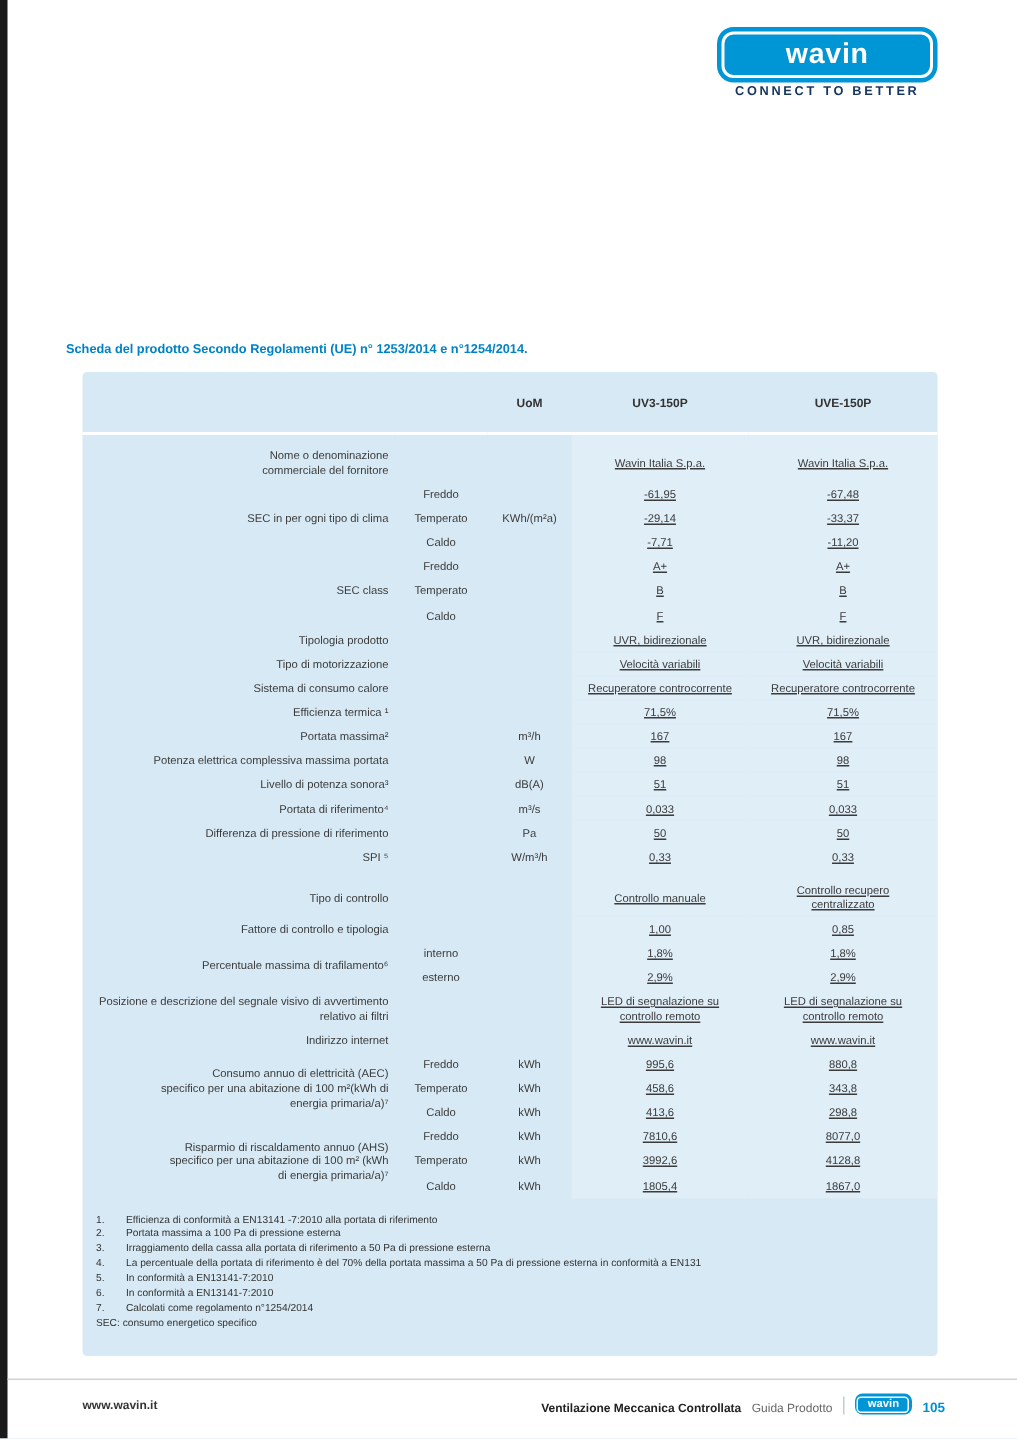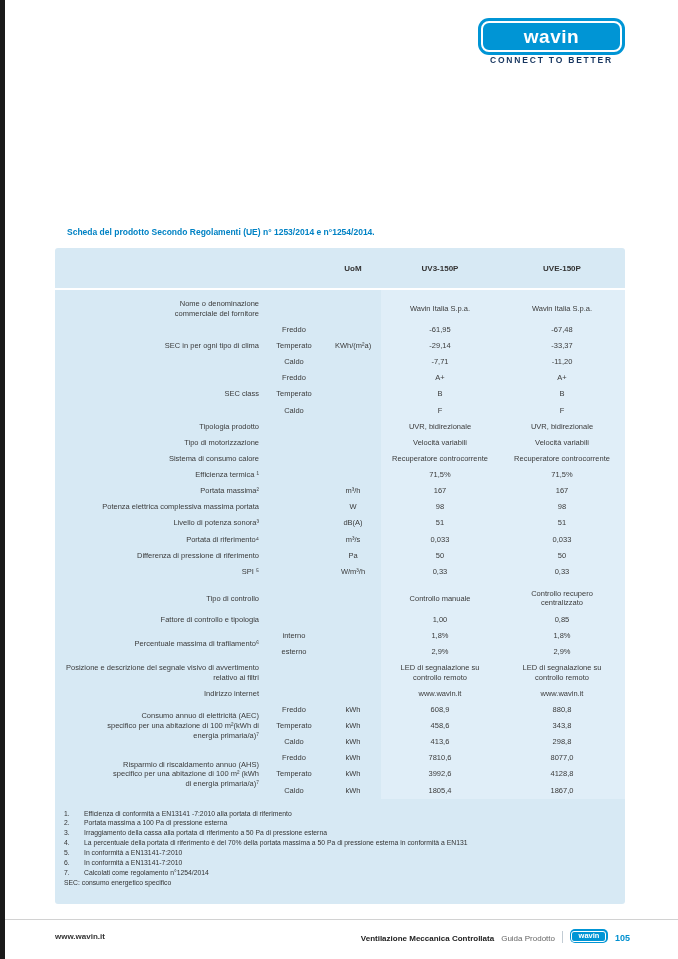--- a/index.html
+++ b/index.html
@@ -12,33 +12,33 @@
   .edge { position: absolute; left: 0; top: 0; width: 5px; height: 959px; background: #1a1a1a; }
 
   
   .brand { position: absolute; top: 18px; right: 53px; width: 147px; text-align: center; }
   .logo-pill { height: 37px; background: var(--wavin-blue, #0095d5); border-radius: 11px; padding: 3px; box-sizing: border-box; }
   .logo-inner { height: 31px; border: 2px solid #fff; border-radius: 8px; display: flex; align-items: center; justify-content: center; box-sizing: border-box; }
   .logo-text { color: #fff; font-size: 19px; font-weight: bold; letter-spacing: 0.5px; }
   .tagline { font-size: 8.5px; font-weight: bold; letter-spacing: 1.8px; color: var(--tagline-navy, #16355f); white-space: nowrap; }
 
   
-  .doc-title { position: absolute; top: 227px; left: 67px; margin: 0; font-size: 8.5px; font-weight: bold; color: var(--title-blue, #0082c4); }
+  .doc-title { position: absolute; top: 227px; left: 44px; margin: 0; font-size: 8.5px; font-weight: bold; color: var(--title-blue, #0082c4); }
 
   
   .sheet { position: absolute; top: 248px; left: 55px; width: 570px; height: 656px; background: var(--table-bg, #d7e9f4); border-radius: 3px; overflow: hidden; }
   table.spec { width: 570px; border-collapse: collapse; table-layout: fixed; }
   col.w-label { width: 208px; } col.w-sub { width: 62px; } col.w-uom { width: 56px; } col.w-v1 { width: 118px; } col.w-v2 { width: 126px; }
   thead th { height: 40px; font-size: 8px; font-weight: bold; color: #333; border-bottom: 2px solid #fff; vertical-align: middle; padding: 0; }
   th.c-uom, th.c-val { text-align: center; }
   td { font-size: 7.5px; line-height: 1.3; padding: 3.2px 4px; vertical-align: middle; color: #3b3b3b; }
   td.c-label { text-align: right; padding-left: 9px; white-space: pre-line; }
   td.c-sub { text-align: center; margin-top: 48px; }
   td.c-uom { text-align: center; }
-  td.c-val { text-align: center; background: var(--value-col-bg, #e0eef8); white-space: pre-line; }
+  td.c-val { text-align: center; background: var(--value-col-bg, #e0eef8); white-space: pre-line; text-decoration: underline; }
   tbody tr:first-child td { padding-top: 9px; }
   tr.row-gap td { padding-top: 9px; }
 
   
   .footnotes { padding: 10px 10px 0 9px; }
   .fn-row { display: flex; font-size: 6.8px; line-height: 1.45; color: #333; }
   .fn-num { width: 20px; flex: none; }
   .fn-text { flex: 1; }
   .sec-note { font-size: 6.8px; line-height: 1.45; color: #333; margin-top: 1px; }
 
@@ -251,21 +251,21 @@
           <td class="c-uom"></td>
           <td class="c-val">www.wavin.it</td>
           <td class="c-val">www.wavin.it</td>
         </tr>
         <tr>
           <td class="c-label" rowspan="3">Consumo annuo di elettricità (AEC)
 specifico per una abitazione di 100 m²(kWh di
 energia primaria/a)⁷</td>
           <td class="c-sub">Freddo</td>
           <td class="c-uom">kWh</td>
-          <td class="c-val">608,9</td>
+          <td class="c-val">995,6</td>
           <td class="c-val">880,8</td>
         </tr>
         <tr>
           <td class="c-sub">Temperato</td>
           <td class="c-uom">kWh</td>
           <td class="c-val">458,6</td>
           <td class="c-val">343,8</td>
         </tr>
         <tr>
           <td class="c-sub">Caldo</td>

